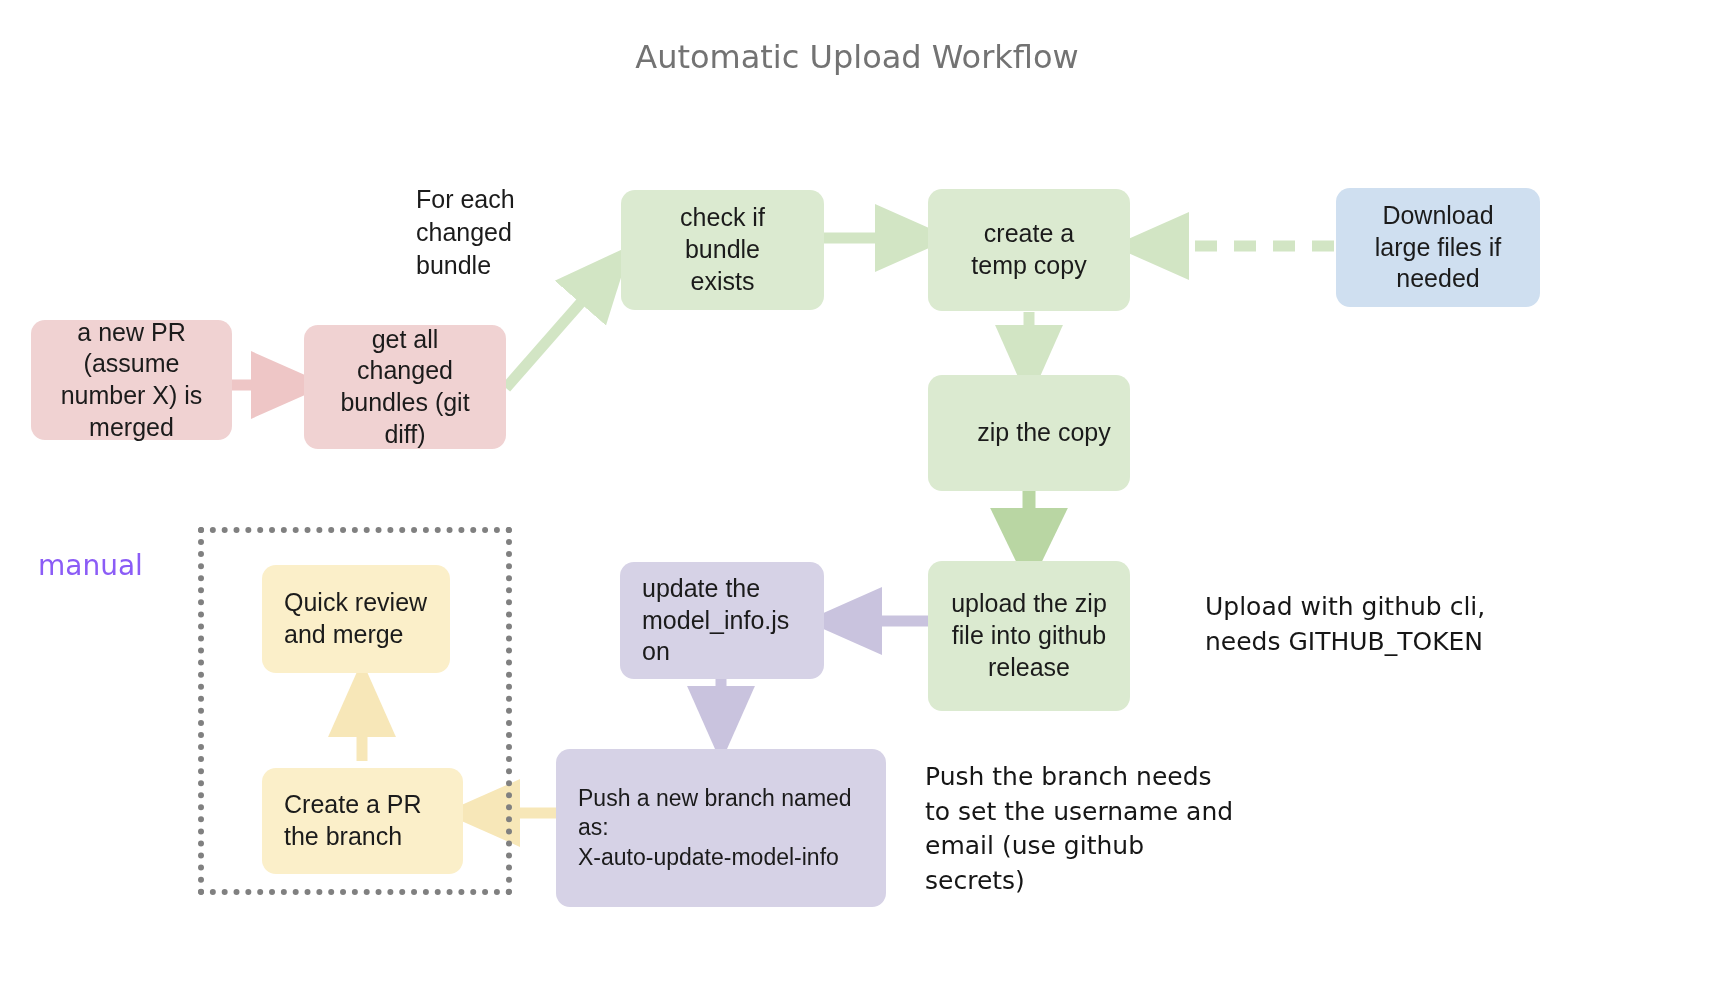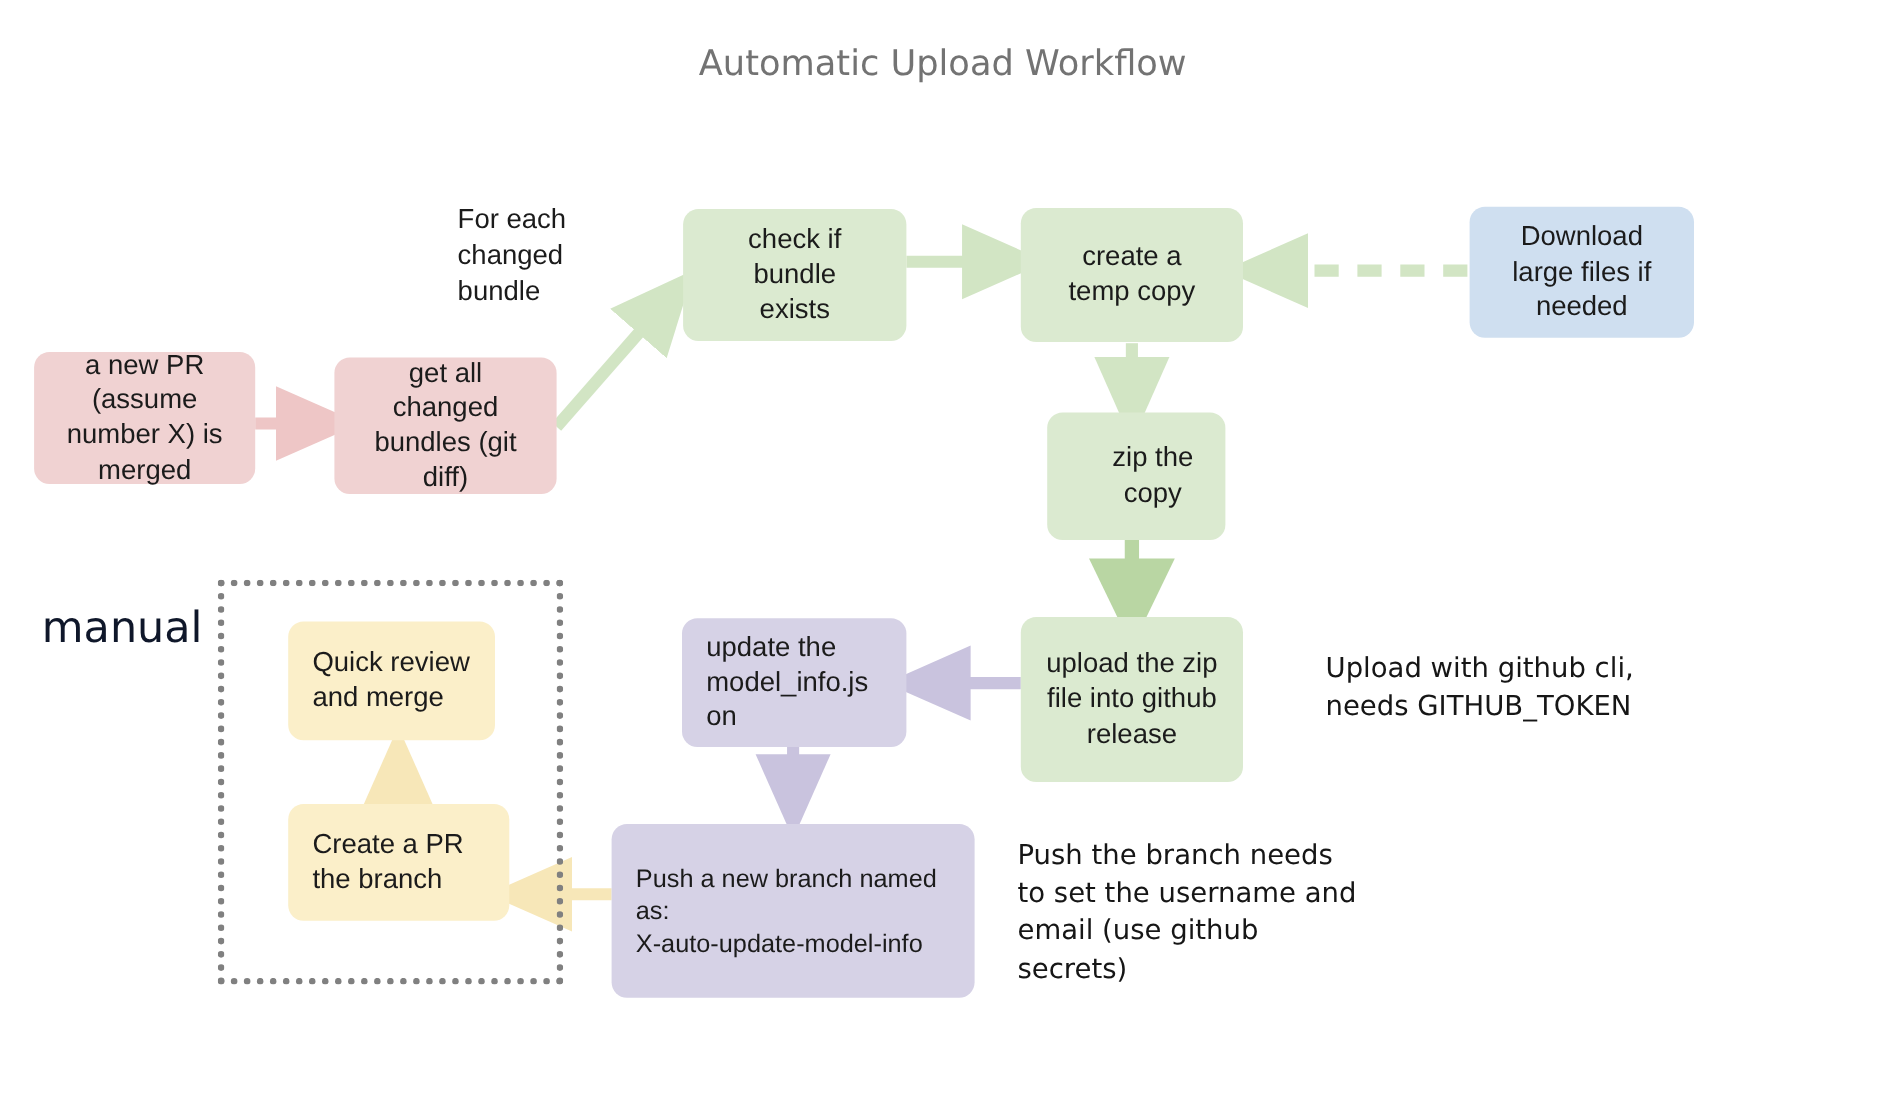--- a/index.html
+++ b/index.html
@@ -71,22 +71,22 @@
     font-family: "DejaVu Sans", sans-serif;
     font-size: 32px;
     color: #737373;
     z-index: 4;
   }
   #manual-label {
     position: absolute;
     left: 38px;
     top: 549px;
     font-family: "DejaVu Sans", sans-serif;
-    font-size: 39px;
-    color: #0f172a;
+    font-size: 28px;
+    color: #8b5cf6;
     z-index: 4;
   }
   #manual-group-box {
     position: absolute;
     left: 198px;
     top: 527px;
     width: 314px;
     height: 368px;
     border: 6px dotted #808080;
     border-radius: 2px;
@@ -172,33 +172,33 @@
 bundle
 exists</div>
 
   <div class="node center n-green" style="left:928px; top:189px; width:202px; height:122px;">create a
 temp copy</div>
 
   <div class="node center n-blue" style="left:1336px; top:188px; width:204px; height:119px;">Download
 large files if
 needed</div>
 
-  <div class="node center n-green" style="left:952px; top:375px; width:162px; height:116px;padding-left:30px;">zip the copy</div>
+  <div class="node center n-green" style="left:928px; top:375px; width:202px; height:116px;padding-left:30px;">zip the copy</div>
 
   <div class="node center n-green" style="left:928px; top:561px; width:202px; height:150px;">upload the zip
 file into github
 release</div>
 
   <div class="node left n-purple" style="left:620px; top:562px; width:204px; height:117px;">update the
 model_info.js
 on</div>
 
   <div class="node left n-purple" style="left:556px; top:737px; width:330px; height:158px; font-size:23px;margin-top:12px;">Push a new branch named
 as:
 X-auto-update-model-info</div>
 
-  <div class="node left n-yellow" style="left:262px; top:731px; width:201px; height:106px;">Create a PR
+  <div class="node left n-yellow" style="left:262px; top:768px; width:201px; height:106px;">Create a PR
 the branch</div>
 
   <div class="node left n-yellow" style="left:262px; top:565px; width:188px; height:108px;">Quick review
 and merge</div>
 
 </div>
 
 </body></html>

